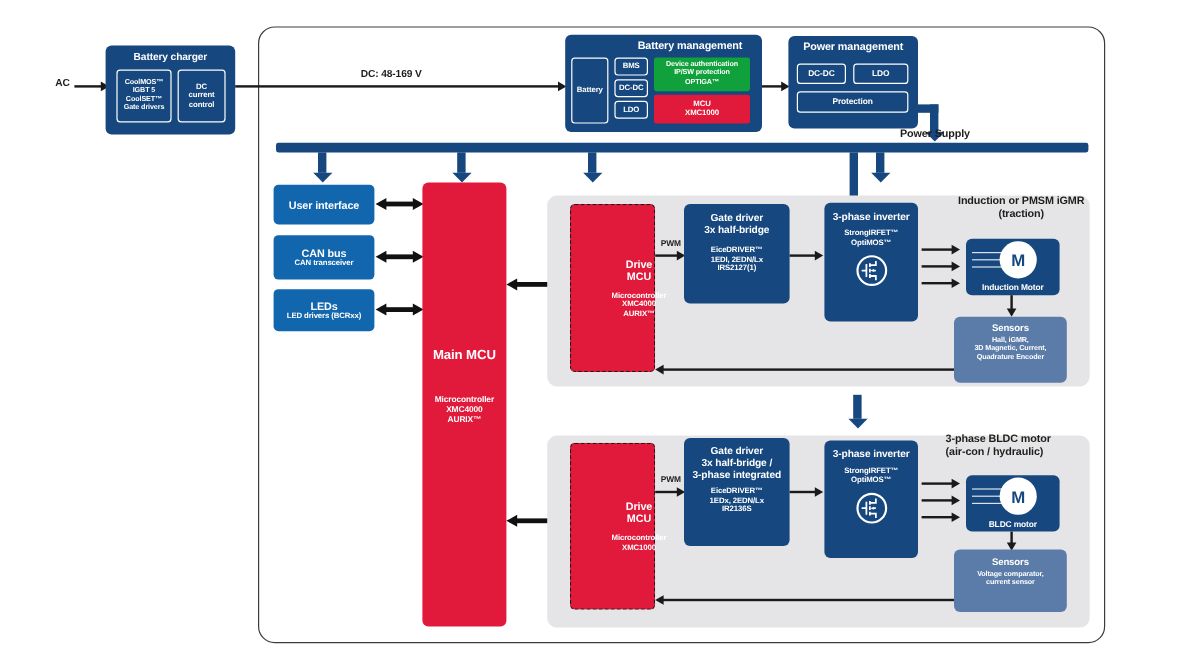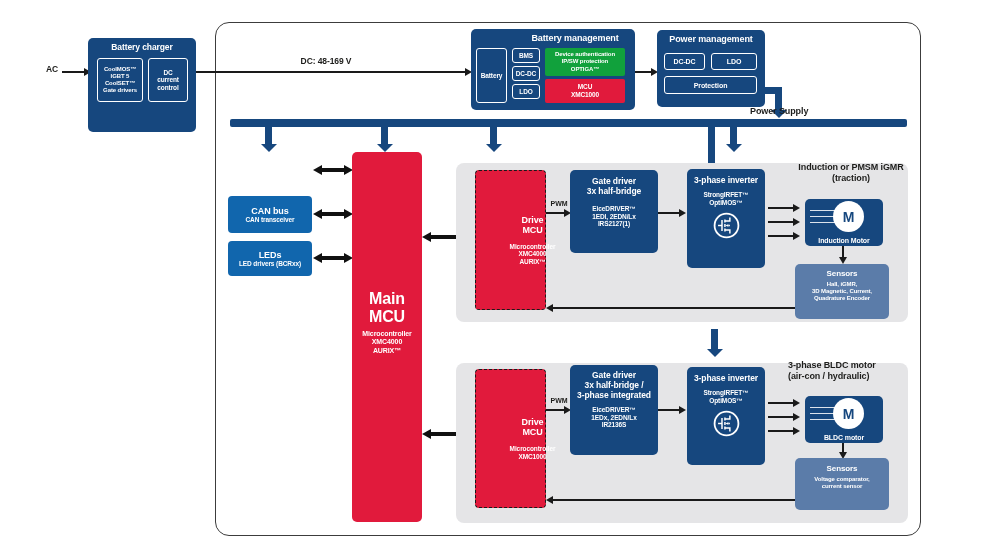--- a/index.html
+++ b/index.html
@@ -9,21 +9,21 @@
   .navy  { background:var(--navy,#16477e); border-radius:5px; }
   .blue  { background:var(--blue,#1166ad); border-radius:4px; }
   .red   { background:var(--red,#e11a3c); border-radius:5px;padding-left:44px; }
   .steel { background:var(--steel,#5b7ca9); border-radius:5px; }
   .gray  { position:absolute; background:var(--gray,#e5e5e7); border-radius:8px; }
   .dashed { border:1.6px dashed #1a1a1a; }
   .wbox { position:absolute; border:1px solid #fff; border-radius:3px; display:flex;
           align-items:center; justify-content:center; color:#fff; font-weight:700; box-sizing:border-box; }
   .ml  { white-space:pre-line; line-height:1.18; }
   .ink { position:absolute; color:var(--ink,#1d1d1b); font-weight:700; }
-  .f10{font-size:16px}.f9{font-size:9px}.f85{font-size:8.5px}
+  .f10{font-size:11px}.f9{font-size:9px}.f85{font-size:8.5px}
   .f8{font-size:8px}.f7{font-size:7px}.f65{font-size:6.5px}.f6{font-size:6px}
   
   .tline { position:absolute; height:1.5px; background:#1a1a1a; }
   .vline { position:absolute; width:1.5px; background:#1a1a1a; }
   .arr-r::after { content:""; position:absolute; right:-6px; top:-3.2px;
      border-left:7px solid #1a1a1a; border-top:4px solid transparent; border-bottom:4px solid transparent; }
   .arr-l::before { content:""; position:absolute; left:-6px; top:-3.2px;
      border-right:7px solid #1a1a1a; border-top:4px solid transparent; border-bottom:4px solid transparent; }
   .arr-d::after { content:""; position:absolute; bottom:-6px; left:-3.2px;
      border-top:7px solid #1a1a1a; border-left:4px solid transparent; border-right:4px solid transparent; }
@@ -45,21 +45,21 @@
 </head>
 <body>
 
 <div id="canvas">
 
   <div style="position:absolute;left:215px;top:22px;width:704px;height:512px;border:1.5px solid #3c3c3c;border-radius:14px;"></div>
 
   <div class="ink f85" style="left:46px;top:64px;">AC</div>
   <div class="tline arr-r" style="left:62px;top:71px;width:23px;"></div>
 
-  <div class="b navy" style="left:88px;top:38px;width:108px;height:94px;">
+  <div class="b navy" style="left:88px;top:38px;width:108px;height:74px;">
     <div class="f85" style="margin-top:4px;">Battery charger</div>
     <div class="wbox f6 ml" style="left:9px;top:20px;width:46px;height:44px;">CoolMOS™
 IGBT 5
 CoolSET™
 Gate drivers</div>
     <div class="wbox f65 ml" style="left:60px;top:20px;width:40px;height:44px;">DC
 current
 control</div>
   </div>
 
@@ -93,20 +93,23 @@
   <div class="ink f9" style="left:750px;top:106px;">Power Supply</div>
 
   <div style="position:absolute;left:230px;top:119px;width:677px;height:8px;background:var(--navy,#16477e);border-radius:2px;"></div>
 
   <div class="ps ps-head" style="left:265px;top:127px;height:17px;"></div>
   <div class="ps ps-head" style="left:381px;top:127px;height:17px;"></div>
   <div class="ps ps-head" style="left:490px;top:127px;height:17px;"></div>
   <div class="ps" style="left:708px;top:127px;height:41px;"></div>
   <div class="ps ps-head" style="left:730px;top:127px;height:17px;"></div>
 
+  <div class="b blue f9" style="left:228px;top:154px;width:84px;height:33px;display:flex;align-items:center;justify-content:center;">
+    <span>User interface</span>
+  </div>
   <div class="b blue flexcol" style="left:228px;top:241px;width:84px;height:35px;justify-content:center;">
     <div class="f9">LEDs</div>
     <div class="f65">LED drivers (BCRxx)</div>
   </div>
   <div class="b blue flexcol" style="left:228px;top:196px;width:84px;height:37px;justify-content:center;">
     <div class="f9">CAN bus</div>
     <div class="f65">CAN transceiver</div>
   </div>
 
   <div class="dbl" style="left:321px;top:168px;width:24px;"></div>

